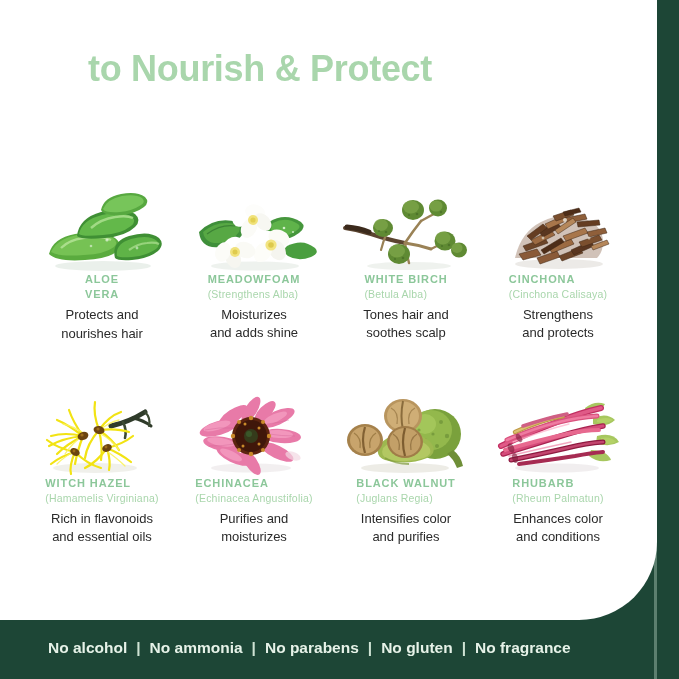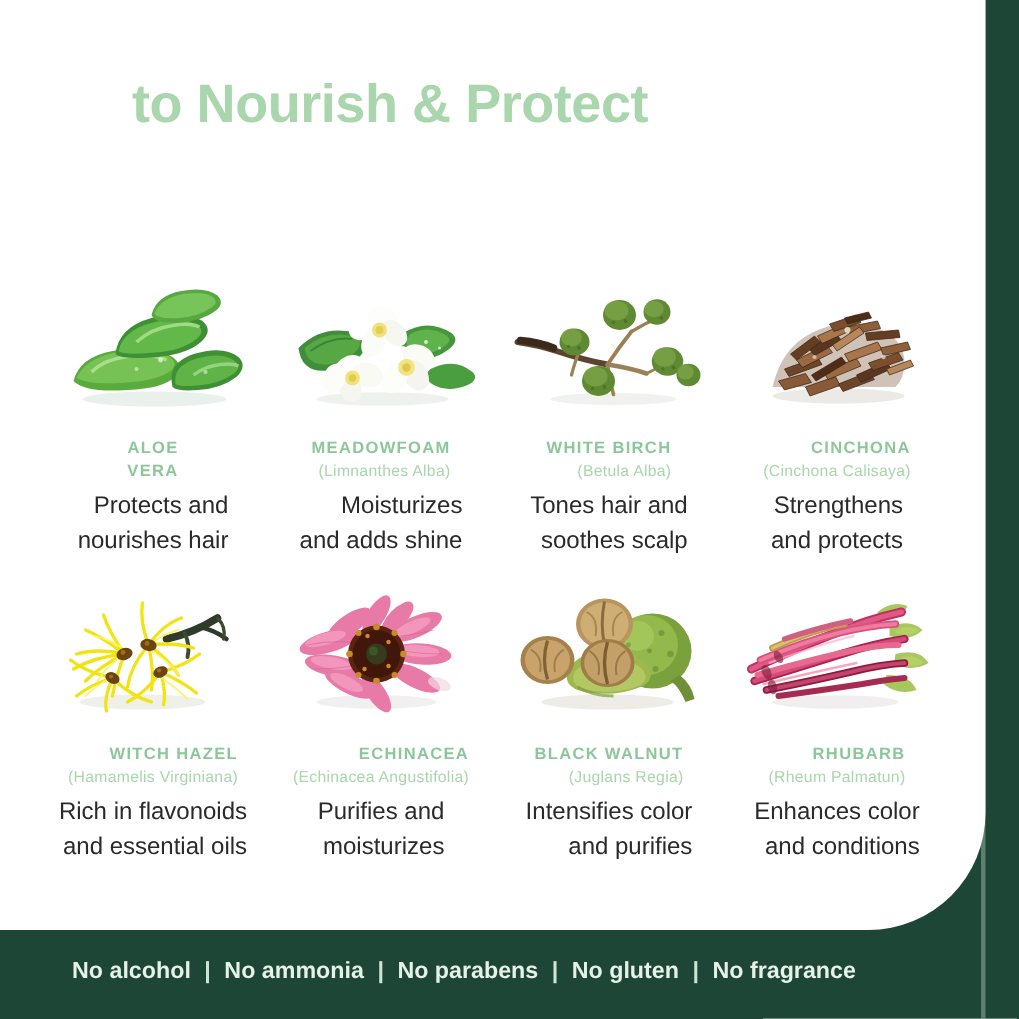--- a/index.html
+++ b/index.html
@@ -36,31 +36,31 @@
 
   
   .row { position:absolute; left:26px; width:608px; display:flex; }
   #row-1 { top:188px; }
   #row-2 { top:392px; }
   .cell { width:152px; display:flex; flex-direction:column; align-items:center; }
 
   .art { width:130px; height:84px; position:relative; }
   .art svg { display:block; width:130px; height:84px; }
 
-  .names { margin-top:20px; text-align:right; }
+  .names { margin-top:0; text-align:left; }
   .name-common {
     font-size:11px; font-weight:bold; color:#8cc79a;
     letter-spacing:.9px; line-height:1.35;
   }
   .name-latin {
     font-size:10.5px; color:#a9d6ac; letter-spacing:.2px; line-height:1.4;
   }
   .benefit {
-    margin-top:4px; font-size:16px; color:#2a2a2a;
-    line-height:1.45; text-align:right;
+    margin-top:4px; font-size:13px; color:#2a2a2a;
+    line-height:1.45; text-align:center;
   }
 
   
   #footer-bar {
     position:absolute; left:0; bottom:0; width:679px; height:62px;
     display:flex; align-items:center;
   }
   #footer-claims {
     margin-left:48px; display:flex; align-items:center;
     font-size:15.5px; font-weight:bold; color:#e6f2e8; white-space:nowrap;
@@ -147,21 +147,21 @@
             <ellipse cx="56" cy="62" rx="10.5" ry="8" fill="#fafaf5" transform="rotate(18 56 62)"></ellipse>
             <ellipse cx="44" cy="70" rx="10.5" ry="7.5" fill="#f6f6f0" transform="rotate(66 44 70)"></ellipse>
             <ellipse cx="34" cy="64" rx="10" ry="7.5" fill="#fcfcf8" transform="rotate(-68 34 64)"></ellipse>
             <circle cx="46" cy="64" r="5" fill="#f1e27c"></circle>
             <circle cx="46" cy="64" r="2.5" fill="#dfcb4e"></circle>
           </g>
         </svg>
       </div>
       <div class="names">
         <div class="name-common">MEADOWFOAM</div>
-        <div class="name-latin">(Limnanthes Alba)</div>
+        <div class="name-latin">(Strengthens Alba)</div>
       </div>
       <div class="benefit">
         <span>Moisturizes</span><br>
         <span>and adds shine</span>
       </div>
     </div>
 
     <div class="cell">
       <div class="art">
         <svg viewBox="0 0 130 84">

